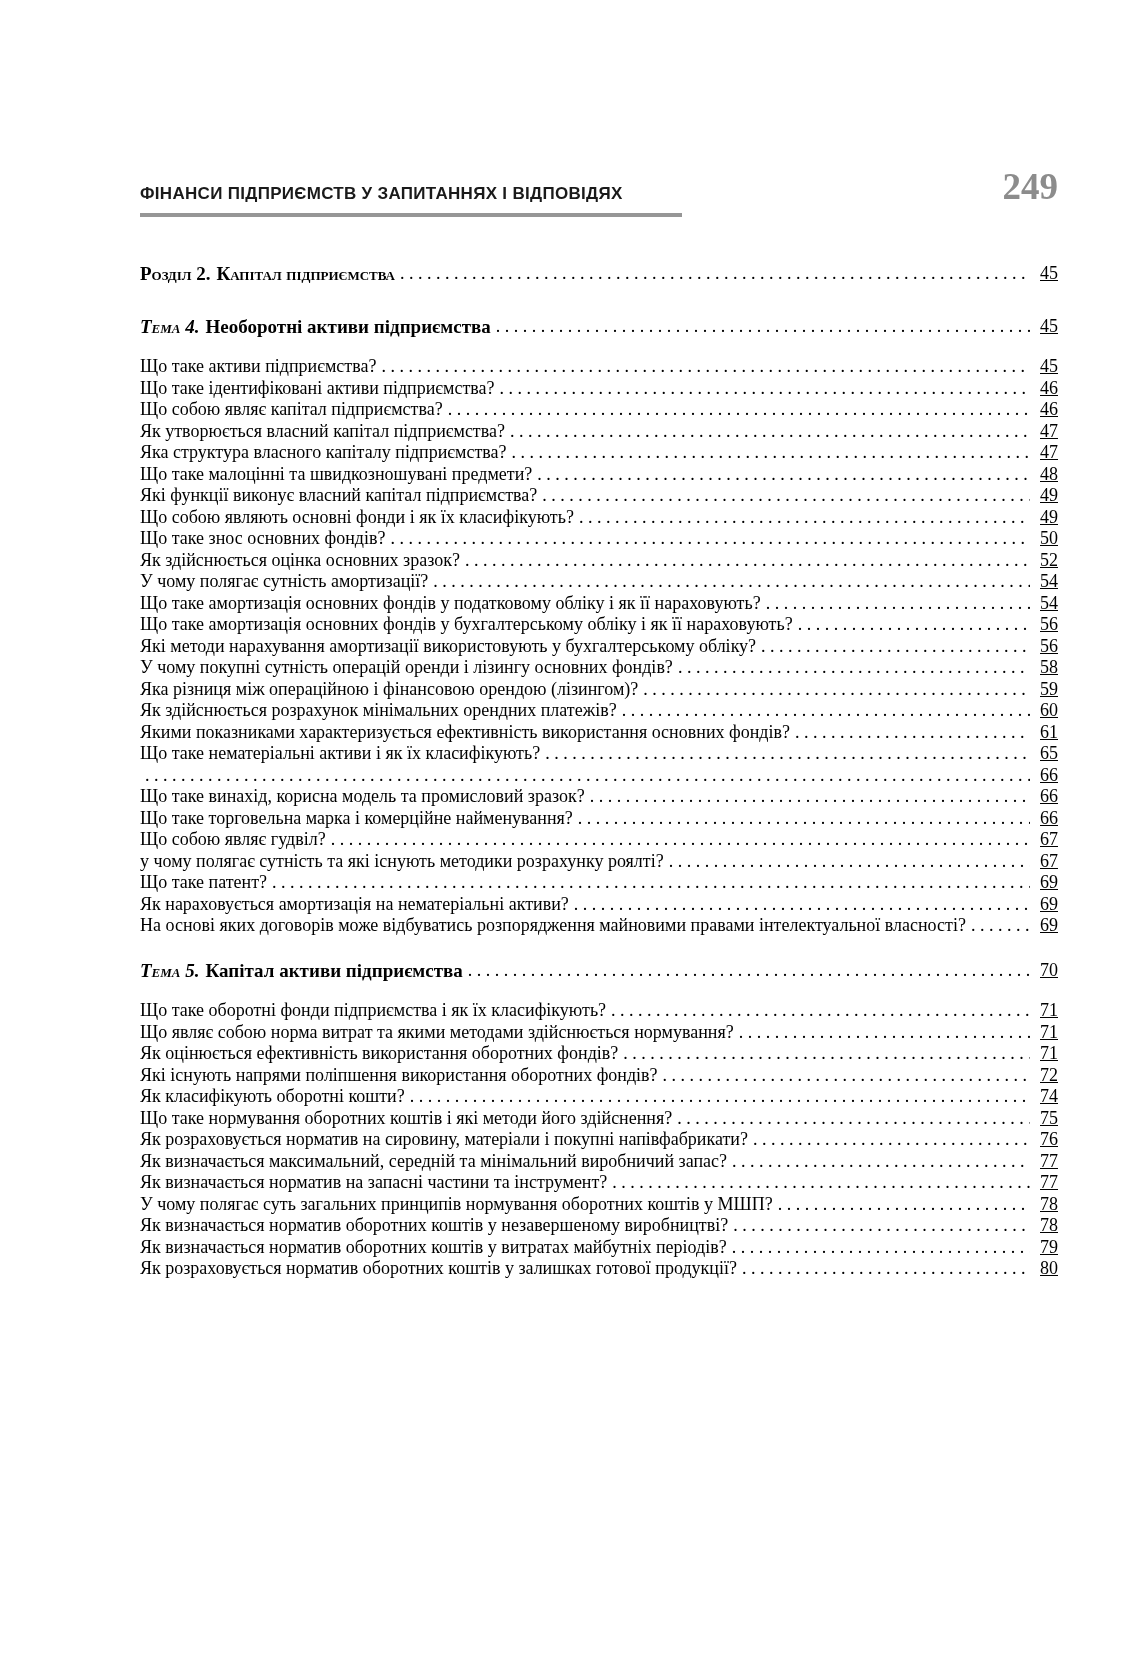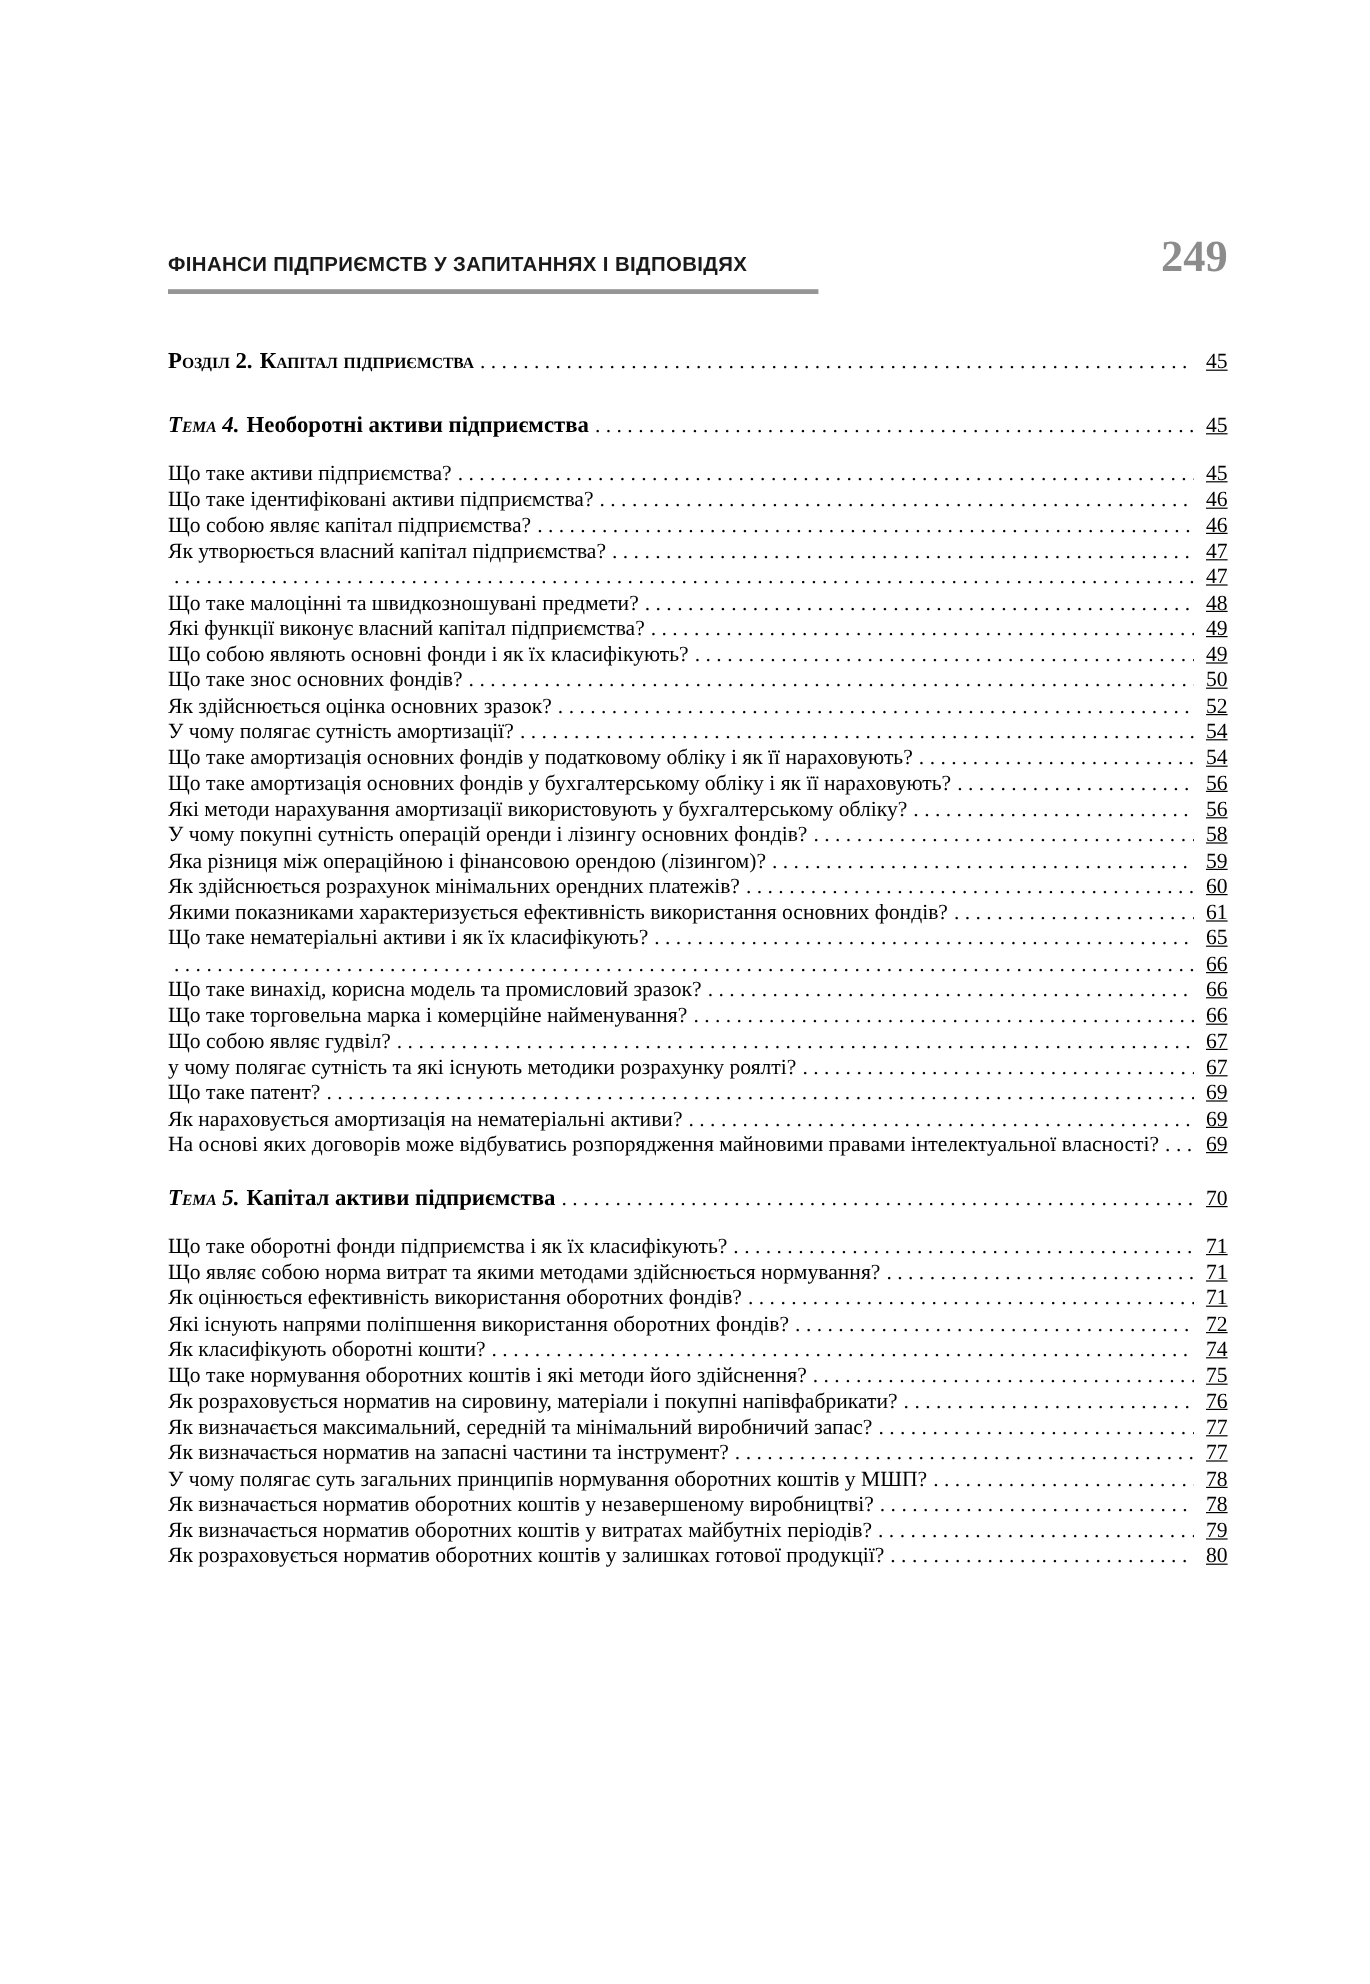--- a/index.html
+++ b/index.html
@@ -5,21 +5,21 @@
   html, body {
     margin: 0;
     padding: 0;
     background: #ffffff;
   }
   .page {
     position: relative;
     width: 1142px;
     height: 1653px;
     box-sizing: border-box;
-    padding: 168px 119px 0 140px;
+    padding: 168px 84px 0 140px;
     background: #ffffff;
     color: #000000;
     font-family: "Liberation Serif", serif;
     overflow: hidden;
   }
   
   .running-head {
     display: flex;
     justify-content: space-between;
     align-items: baseline;
@@ -30,21 +30,20 @@
     font-size: 17px;
     letter-spacing: 0.3px;
     color: #1a1a1a;
   }
   .folio {
     font-family: "Liberation Serif", serif;
     font-weight: bold;
     font-size: 37px;
     line-height: 1;
     color: #8c8c8c;
-    margin-top: 28px;
   }
   .rule {
     width: 542px;
     height: 4px;
     background: #969696;
     margin-top: 8px;
   }
   
   .toc {
     margin-top: 46px;
@@ -135,20 +134,21 @@
         <span class="toc-title"><span class="title-text">Що собою являє капітал підприємства?</span></span>
         <span class="toc-dots"></span>
         <span class="toc-page">46</span>
       </div>
       <div class="toc-row question">
         <span class="toc-title"><span class="title-text">Як утворюється власний капітал підприємства?</span></span>
         <span class="toc-dots"></span>
         <span class="toc-page">47</span>
       </div>
       <div class="toc-row question">
+        <span class="toc-title"><span class="title-text">Яка структура власного капіталу підприємства?</span></span>
         <span class="toc-dots"></span>
         <span class="toc-page">47</span>
       </div>
       <div class="toc-row question">
         <span class="toc-title"><span class="title-text">Що таке малоцінні та швидкозношувані предмети?</span></span>
         <span class="toc-dots"></span>
         <span class="toc-page">48</span>
       </div>
       <div class="toc-row question">
         <span class="toc-title"><span class="title-text">Які функції виконує власний капітал підприємства?</span></span>

